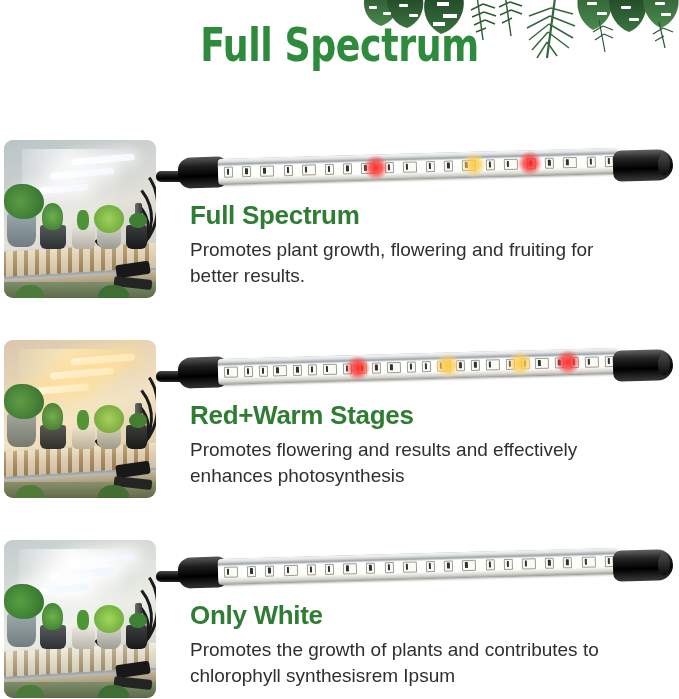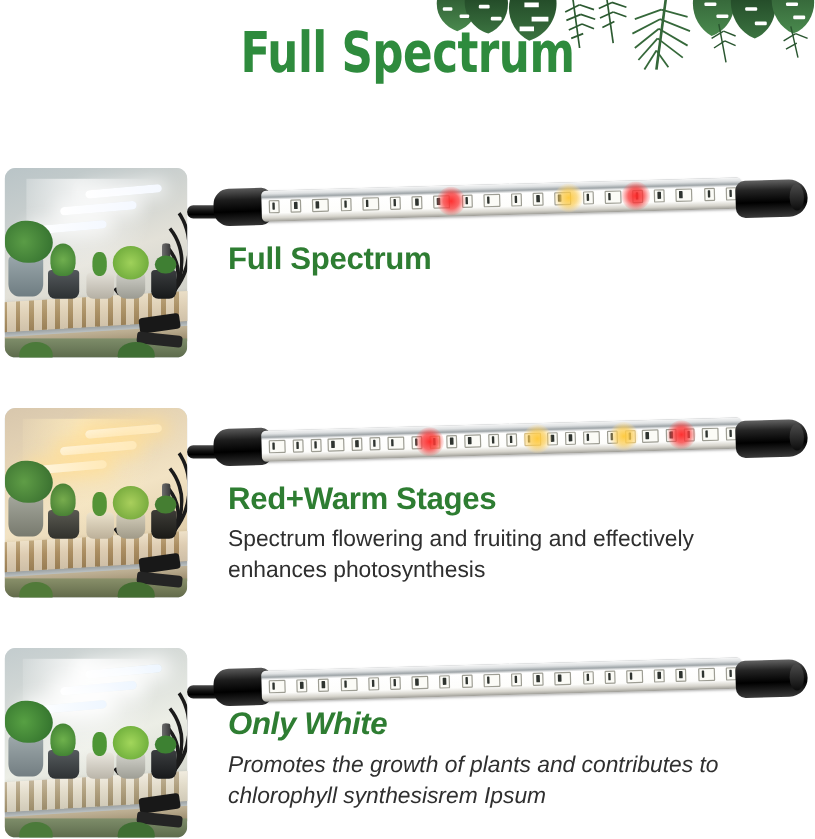--- a/index.html
+++ b/index.html
@@ -424,20 +424,21 @@
       </div>
       <div class="glow red" style="left:146px;"></div>
       <div class="glow amber" style="left:244px;"></div>
       <div class="glow red" style="left:300px;"></div>
     </div>
     <div class="endcap-right"></div>
   </div>
 
   <div class="text-block" style="top:60px;">
     <div class="heading">Full Spectrum</div>
+    <p class="body-text">Promotes plant growth, flowering and fruiting for better results.</p>
   </div>
 </div>
 
 <div class="section" id="section-1" style="top:340px;">
 
   <div class="thumb">
     <div class="thumb-inner">
       <div class="wall" style="background:linear-gradient(160deg,#d8c7ad 0%,#e6d5b6 32%,#f2e3c4 62%,#ddcaa6 100%);"></div>
       <div style="position:absolute;left:10%;top:6%;width:74%;height:62%;background:radial-gradient(ellipse at 45% 10%, rgba(255,236,190,.85), rgba(255,236,190,0) 70%);"></div>
       <div class="bar" style="left:44%;top:10%;width:42%;background:linear-gradient(90deg,#fff6e0,#ffe9b8);transform:rotate(-5deg);box-shadow:0 0 14px 6px rgba(255,221,150,.75);"></div>
@@ -505,21 +506,21 @@
       <div class="glow red" style="left:128px;"></div>
       <div class="glow amber" style="left:218px;"></div>
       <div class="glow amber" style="left:290px;"></div>
       <div class="glow red" style="left:338px;"></div>
     </div>
     <div class="endcap-right"></div>
   </div>
 
   <div class="text-block" style="top:60px;">
     <div class="heading">Red+Warm Stages</div>
-    <p class="body-text">Spectrum flowering and fruiting and effectively enhances photosynthesis</p>
+    <p class="body-text">Promotes flowering and results and effectively enhances photosynthesis</p>
   </div>
 </div>
 
 <div class="section" id="section-2" style="top:540px;">
 
   <div class="thumb">
     <div class="thumb-inner">
       <div class="wall" style="background:linear-gradient(160deg,#c3ccce 0%,#d5dad7 32%,#eceee6 64%,#d2d4cb 100%);"></div>
       <div style="position:absolute;left:10%;top:6%;width:74%;height:62%;background:radial-gradient(ellipse at 45% 10%, rgba(255,255,255,.9), rgba(255,255,255,0) 70%);"></div>
       <div class="bar" style="left:44%;top:10%;width:42%;background:linear-gradient(90deg,#ffffff,#eef6ff);transform:rotate(-5deg);box-shadow:0 0 15px 7px rgba(255,255,255,.85);"></div>
@@ -577,17 +578,17 @@
         <span class="chip wide"></span>
           <span class="chip"></span>
           <span class="chip"></span>
         <span class="chip wide"></span>
           <span class="chip"></span>
       </div>
     </div>
     <div class="endcap-right"></div>
   </div>
 
-  <div class="text-block" style="top:48px;font-style:italic;">
+  <div class="text-block" style="top:60px;">
     <div class="heading">Only White</div>
     <p class="body-text">Promotes the growth of plants and contributes to chlorophyll synthesisrem Ipsum</p>
   </div>
 </div>
 
 </body></html>

